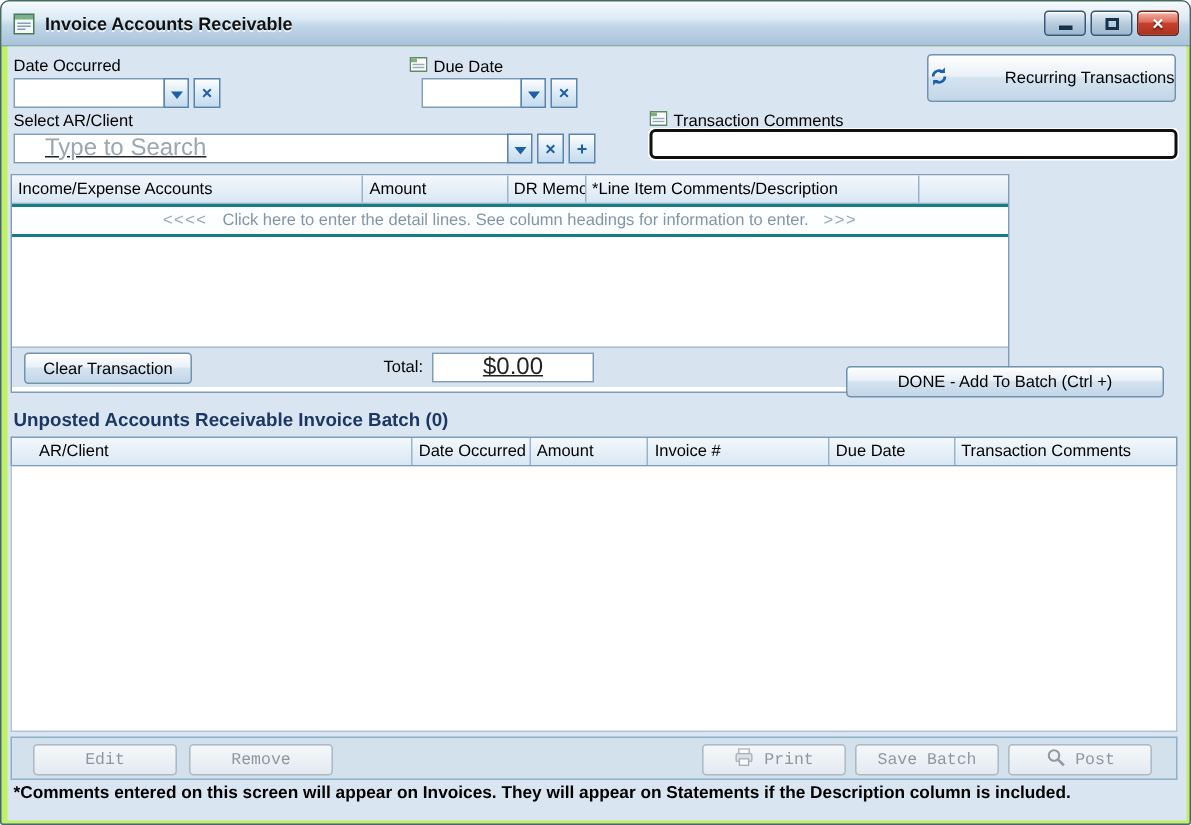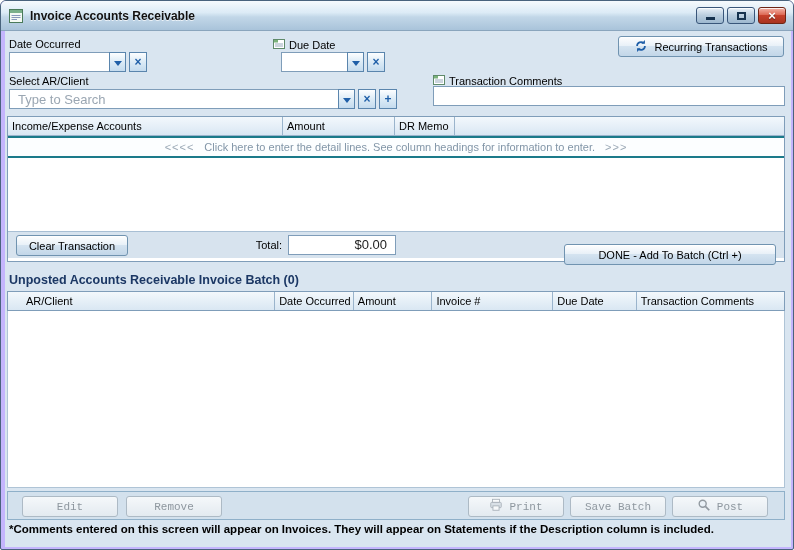--- a/index.html
+++ b/index.html
@@ -1,19 +1,19 @@
 <!DOCTYPE html>
 <html><head>
 <meta charset="utf-8">
 <style>
   * { margin:0; padding:0; box-sizing:border-box; }
   html,body { font-family:"Liberation Sans", sans-serif; background:#ffffff; }
   .window {
     position:relative; width:794px; height:550px;
-    background:#c4b5fd; border:1px solid #49637d;
+    background:#bef264; border:1px solid #49637d;
     border-radius:6px 6px 2px 2px; overflow:hidden;
   }
   .titlebar {
     position:absolute; top:0; left:0; right:0; height:30px;
     background:linear-gradient(#f6fafd 0%, #dcebf6 40%, #c2d7e8 55%, #a9c3da 100%);
     border-bottom:1px solid #8aa5bd;
     display:flex; align-items:center; padding:0 7px;
   }
   .title-icon { display:flex; margin-right:6px; }
   .title-text { font-size:12px; font-weight:bold; color:#111; text-shadow:0 1px 0 rgba(255,255,255,.7); }
@@ -35,21 +35,21 @@
   .content {
     position:absolute; left:4px; top:30px; width:786px; height:516px;
     background:#d9e5f0;
   }
   .abs { position:absolute; }
   .lbl { font-size:11px; color:#000; white-space:nowrap; }
   .lblrow { display:flex; align-items:center; gap:4px; }
 
   .field {
     border:1px solid #7f9db9; height:20px; background:#fff;
-    font-family:"Liberation Sans", sans-serif; font-size:13px; padding:0 8px; color:#222;
+    font-family:"Liberation Sans", sans-serif; font-size:16px; padding:0 20px; color:#222;text-decoration:underline;
   }
   .field::placeholder { color:#9aa6b2; }
   .combo { display:flex; align-items:flex-start; }
   .mini-btn {
     width:17px; height:20px; margin-left:-1px;
     background:linear-gradient(#fdfeff, #dcebf6 50%, #c4dbee);
     border:1px solid #5a85ad; color:#1f5fa8; font-weight:bold; font-size:12px; line-height:1;
     display:flex; align-items:center; justify-content:center; cursor:default;
   }
   .mini-btn.detached { margin-left:3px; width:18px; }
@@ -81,21 +81,21 @@
   .hint-row {
     height:22px; display:flex; align-items:center; justify-content:center; gap:10px;
     border-top:2px solid #1b7a8a; border-bottom:2px solid #1b7a8a;
     background:#fcfeff; font-size:11px;
   }
   .hint-arrows { color:#9aa8b5; letter-spacing:1px; }
   .hint-text { color:#8296a8; }
   .detail-body { height:73px; background:#fff; }
   .detail-footer { position:relative; height:27px; background:#d7e3ee; border-top:1px solid #a8bfd4; }
 
-  .total-field { text-align:right; line-height:18px; }
+  .total-field { text-align:center; line-height:18px; }
 
   .batch-title { font-size:12.5px; font-weight:bold; color:#1b3764; }
   .batch-body { background:#fff; border:1px solid #afc4d6; border-top:none; }
 
   .bottom-strip { border:1px solid #8fb0c9; background:#d3e1ed; position:relative; }
   .note { font-size:11.5px; font-weight:bold; color:#000; white-space:nowrap; }
 </style>
 </head>
 <body>
 
@@ -146,21 +146,21 @@
       <span class="lbl">Due Date</span>
     </div>
     <div class="abs combo" style="left:276px; top:21px;">
       <input class="field" style="width: 67px;">
       <div class="mini-btn">
           <span class="tri-down"></span>
         </div>
       <div class="mini-btn detached">×</div>
     </div>
 
-    <div class="abs btn" style="left:613px; top:5px; width:166px; height:21px;">
+    <div class="abs btn" style="left:613px; top:5px; width:166px; height:32px;justify-content:space-between;">
       <span>
         <svg width="14" height="14" viewBox="0 0 16 16">
           <path d="M3.5 8a4.5 4.5 0 0 1 7.6-3.2" fill="none" stroke="#1f5fa8" stroke-width="2"></path>
           <path d="M12.5 1.2v4.2h-4.2z" fill="#1f5fa8"></path>
           <path d="M12.5 8a4.5 4.5 0 0 1-7.6 3.2" fill="none" stroke="#1f5fa8" stroke-width="2"></path>
           <path d="M3.5 14.8v-4.2h4.2z" fill="#1f5fa8"></path>
         </svg>
       </span>
       <span>Recurring Transactions</span>
     </div>
@@ -181,25 +181,26 @@
           <rect x="0.5" y="1.5" width="11" height="9" fill="#fff" stroke="#5f8a6a"></rect>
           <rect x="1" y="2" width="4" height="2.5" fill="#7ab27a"></rect>
           <line x1="2" y1="6" x2="10" y2="6" stroke="#99aabb"></line>
           <line x1="2" y1="8" x2="10" y2="8" stroke="#99aabb"></line>
         </svg>
       </span>
       <span class="lbl">Transaction Comments</span>
     </div>
     <input class="abs field" style="left: 428px; top: 55px; width: 352px;" autofocus="">
 
-    <div class="abs detail-group" style="left:2px; top:85px; width:778px; height:146px;">
+    <div class="abs detail-group" style="left:2px; top:85px; width:666px; height:146px;">
       <div class="grid-head">
         <div class="th" style="width:275px;">Income/Expense Accounts</div>
         <div class="th" style="width:112px;">Amount</div>
         <div class="th" style="width:60px;">DR Memo</div>
+        <div class="th" style="width:261px;">*Line Item Comments/Description</div>
         <div class="th" style="width:68px;"></div>
       </div>
       <div class="hint-row">
         <span class="hint-arrows">&lt;&lt;&lt;&lt;</span>
         <span class="hint-text">Click here to enter the  detail lines.  See column headings for information to enter.</span>
         <span class="hint-arrows">&gt;&gt;&gt;</span>
       </div>
       <div class="detail-body"></div>
       <div class="detail-footer">
         <div class="abs btn" style="left:8px; top:3px; width:112px; height:21px;">Clear Transaction</div>

